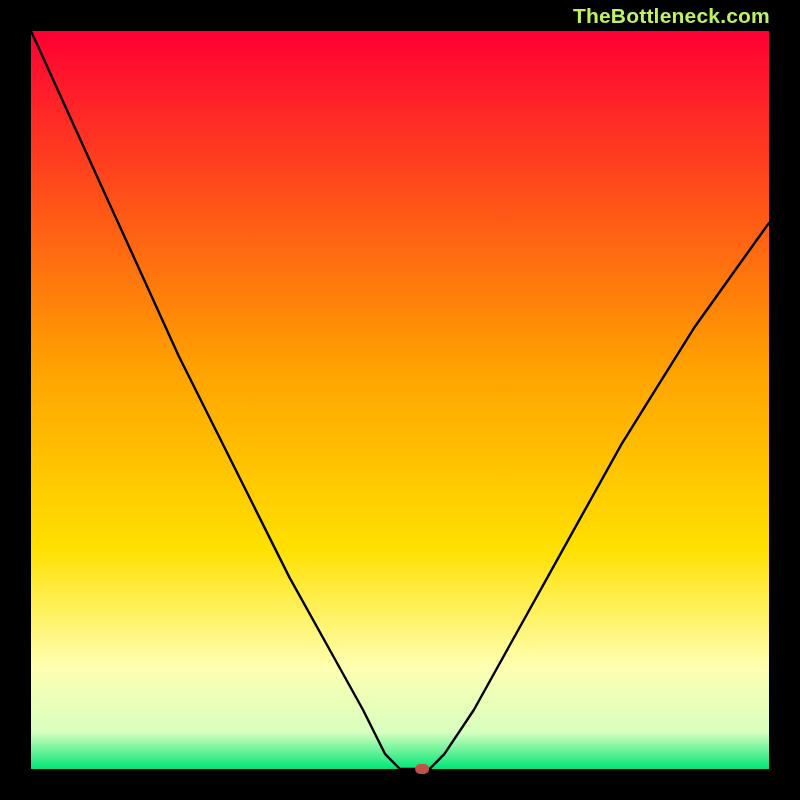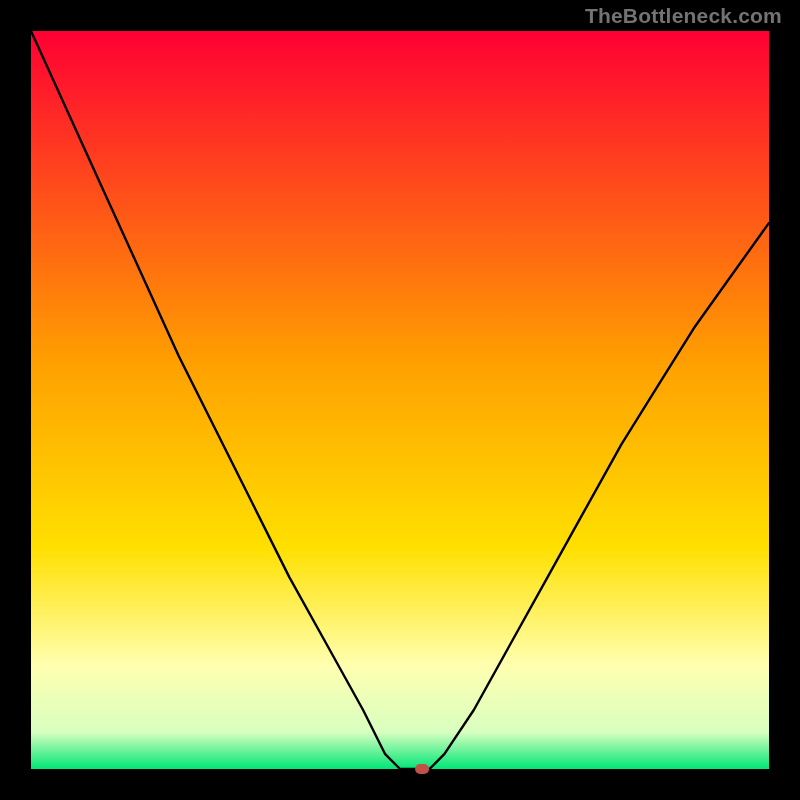--- a/index.html
+++ b/index.html
@@ -12,25 +12,25 @@
   }
   .frame {
     position: relative;
     width: 800px;
     height: 800px;
     background: #000;
   }
   .watermark {
     position: absolute;
     top: 4px;
-    right: 18px;
+    right: 30px;
     font-family: Arial, Helvetica, sans-serif;
     font-size: 21px;
     font-weight: 600;
-    color: #737373;
+    color: #bef264;
     letter-spacing: 0.2px;
     z-index: 5;
   }
   svg {
     position: absolute;
     top: 0;
     left: 0;
   }
 </style>
 </head>

